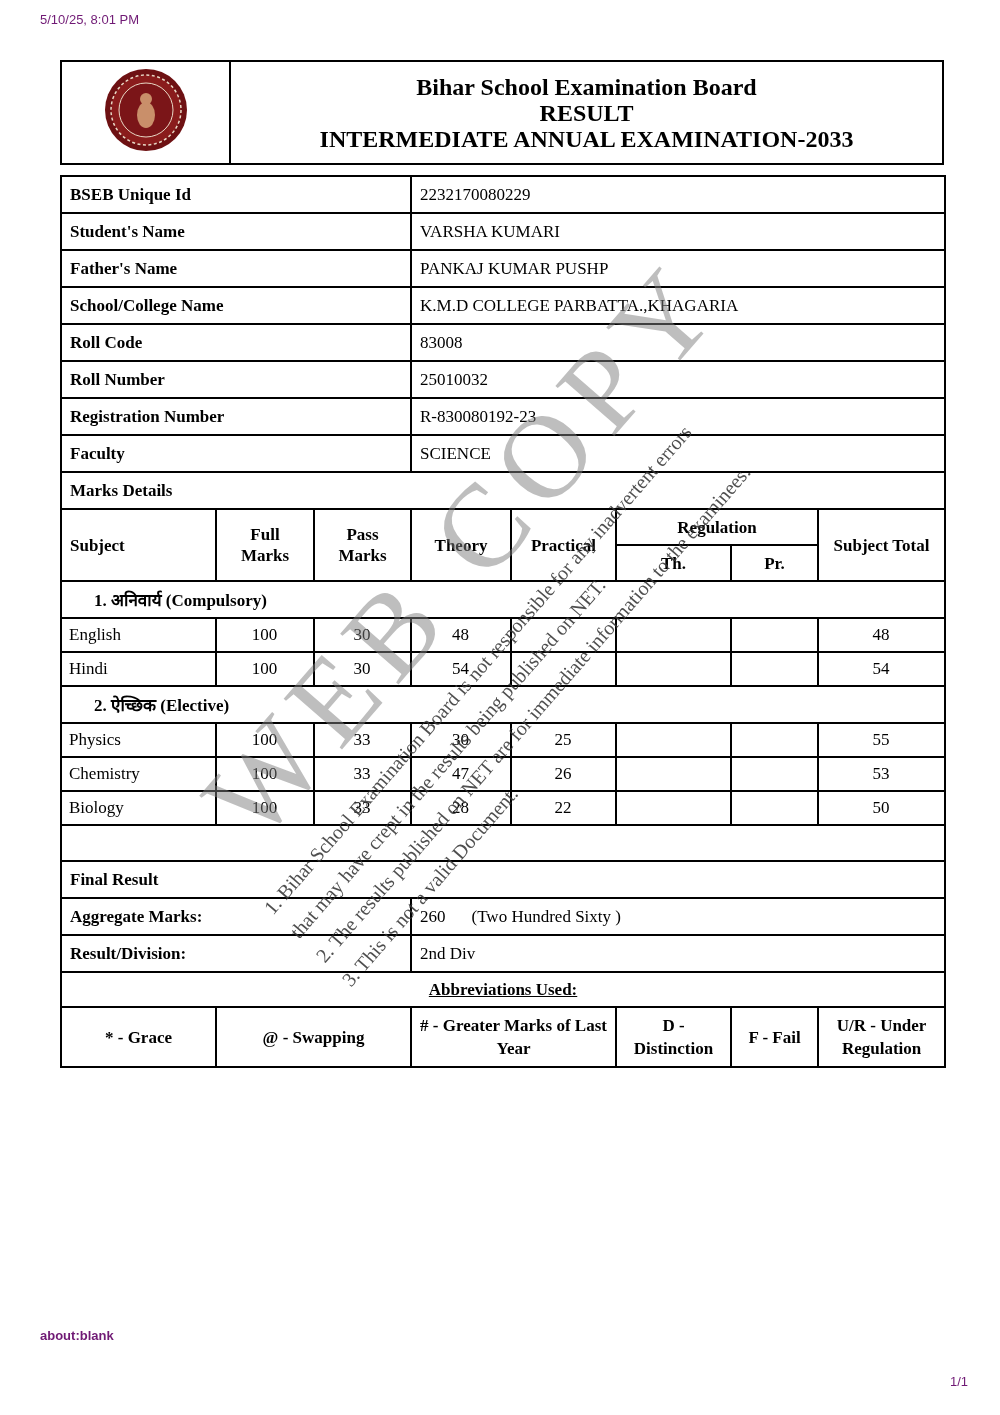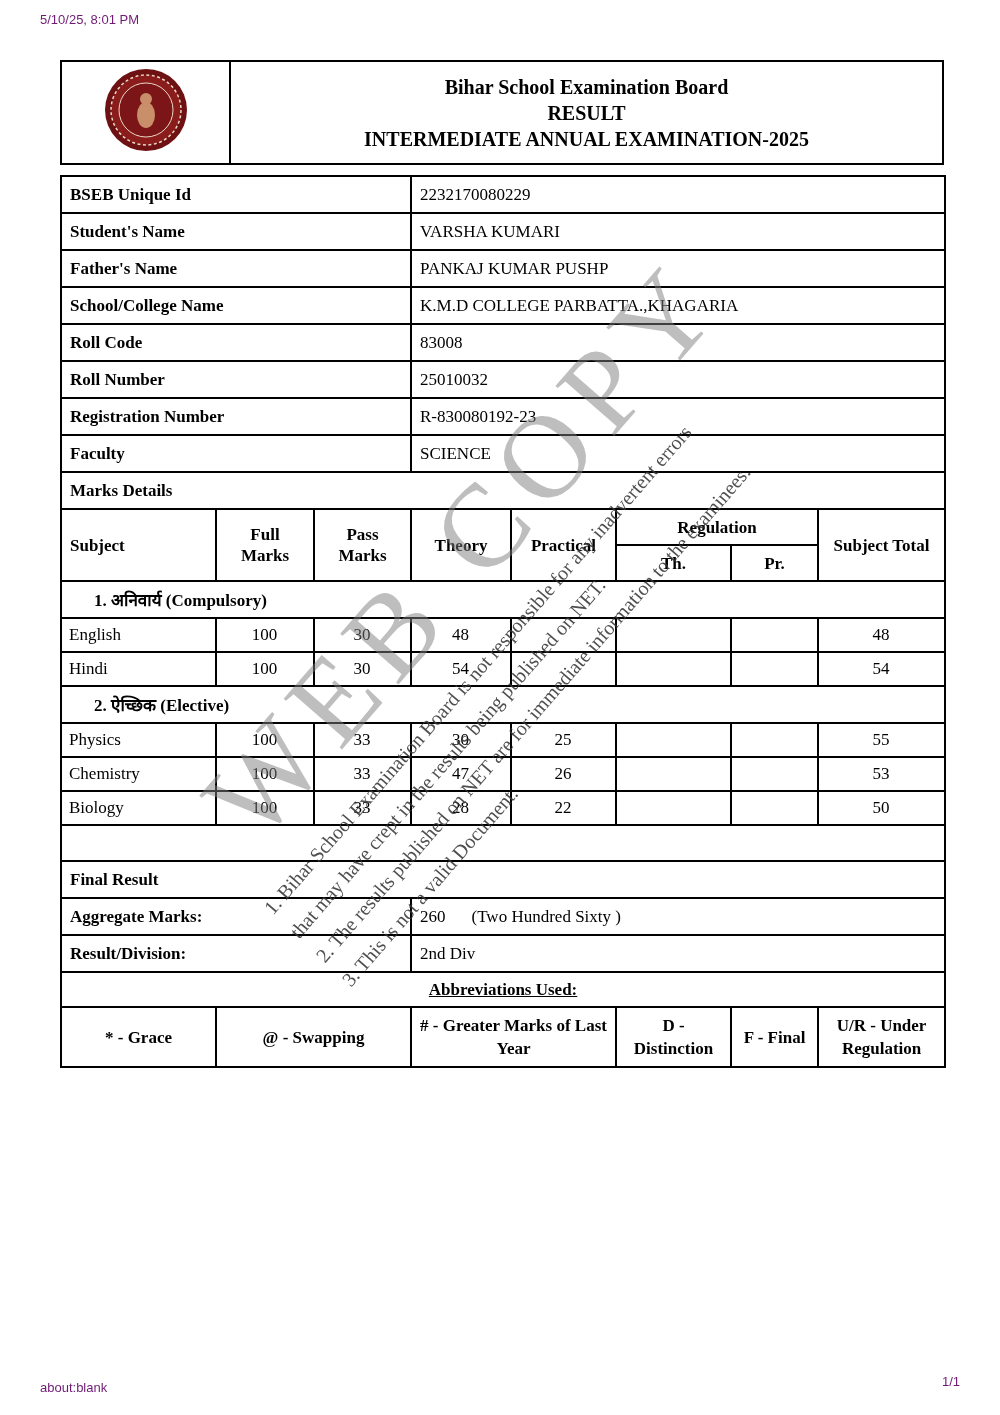--- a/index.html
+++ b/index.html
@@ -5,36 +5,36 @@
   html, body { margin:0; padding:0; background:#ffffff; }
   .page {
     position:relative; width:1000px; height:1415px; background:#ffffff;
     font-family:"Liberation Serif", serif; color:#000; overflow:hidden;
   }
   .print-meta {
     position:absolute; font-family:"Liberation Sans", sans-serif;
     font-size:13px; color:#701a75; white-space:nowrap;
   }
   .pm-datetime { left:40px; top:12px; }
-  .pm-url { left:40px; top:1380px; }
-  .pm-page { right:40px; top:1374px;margin-left:24px; }
+  .pm-url { left:40px; top:1328px;font-weight:bold; }
+  .pm-page { right:32px; top:1374px;margin-left:24px; }
 
   .doc { position:absolute; left:60px; top:60px; width:884px; }
 
   table.tbl {
     border-collapse:collapse; table-layout:fixed; width:884px;
     font-size:17px; color:#000;
   }
   table.tbl td {
     border:2px solid #000; padding:6px 8px; vertical-align:middle;
     overflow:hidden; word-wrap:break-word;
   }
   .header-tbl { margin-bottom:10px; }
   .logo-cell { width:151px; text-align:center; height:89px; }
-  .title-cell { text-align:center; font-weight:bold; font-size:20px; line-height:26px; }
+  .title-cell { text-align:center; font-weight:bold; font-size:24px; line-height:26px; }
 
   td.lbl { font-weight:bold; }
   .ctr { text-align:center; }
   .b { font-weight:bold;text-align:right; }
   .underline { text-decoration:underline; }
 
   tr.info-row td { height:23px; }
   tr.hdr1 td, tr.hdr2 td { font-weight:bold; text-align:center; height:22px; line-height:21px; }
   tr.hdr1 td.subject-hd { text-align:left;border-radius:26px; }
   tr.group-row td { height:20px; font-weight:bold;padding-left:32px; }
@@ -79,21 +79,21 @@
               <circle cx="42" cy="42" r="41" fill="#6e1113"></circle>
               <circle cx="42" cy="42" r="35" fill="#8a1c1c" stroke="#e9d9c6" stroke-width="1.5" stroke-dasharray="3 2.5"></circle>
               <circle cx="42" cy="42" r="27" fill="#7b1518" stroke="#e9d9c6" stroke-width="1"></circle>
               <ellipse cx="42" cy="47" rx="9" ry="13" fill="#c98f6a"></ellipse>
               <circle cx="42" cy="31" r="6" fill="#c98f6a"></circle>
             </svg>
           </td>
           <td class="title-cell">
             <div>Bihar School Examination Board</div>
             <div>RESULT</div>
-            <div>INTERMEDIATE ANNUAL EXAMINATION-2025</div>
+            <div>INTERMEDIATE ANNUAL EXAMINATION-2033</div>
           </td>
         </tr>
       </tbody>
     </table>
 
     <table class="tbl main-tbl">
       <colgroup>
         <col style="width:155px">
           <col style="width:98px">
           <col style="width:97px">
@@ -239,21 +239,21 @@
           <td colspan="8" class="ctr">
             <span class="b underline">Abbreviations Used:</span>
           </td>
         </tr>
 
         <tr class="abbr-row">
           <td>* - Grace</td>
           <td colspan="2">@ - Swapping</td>
           <td colspan="2"># - Greater Marks of Last Year</td>
           <td>D - Distinction</td>
-          <td>F - Final</td>
+          <td>F - Fail</td>
           <td>U/R - Under Regulation</td>
         </tr>
       </tbody>
     </table>
   </div>
 
   <div class="wm-big">WEB COPY</div>
   <div class="wm-line wm-l1">1. Bihar School Examination Board is not responsible for any inadvertent errors</div>
   <div class="wm-line wm-l2">that may have crept in the results being published on NET.</div>
   <div class="wm-line wm-l3">2. The results published on NET are for immediate information to the examinees.</div>

